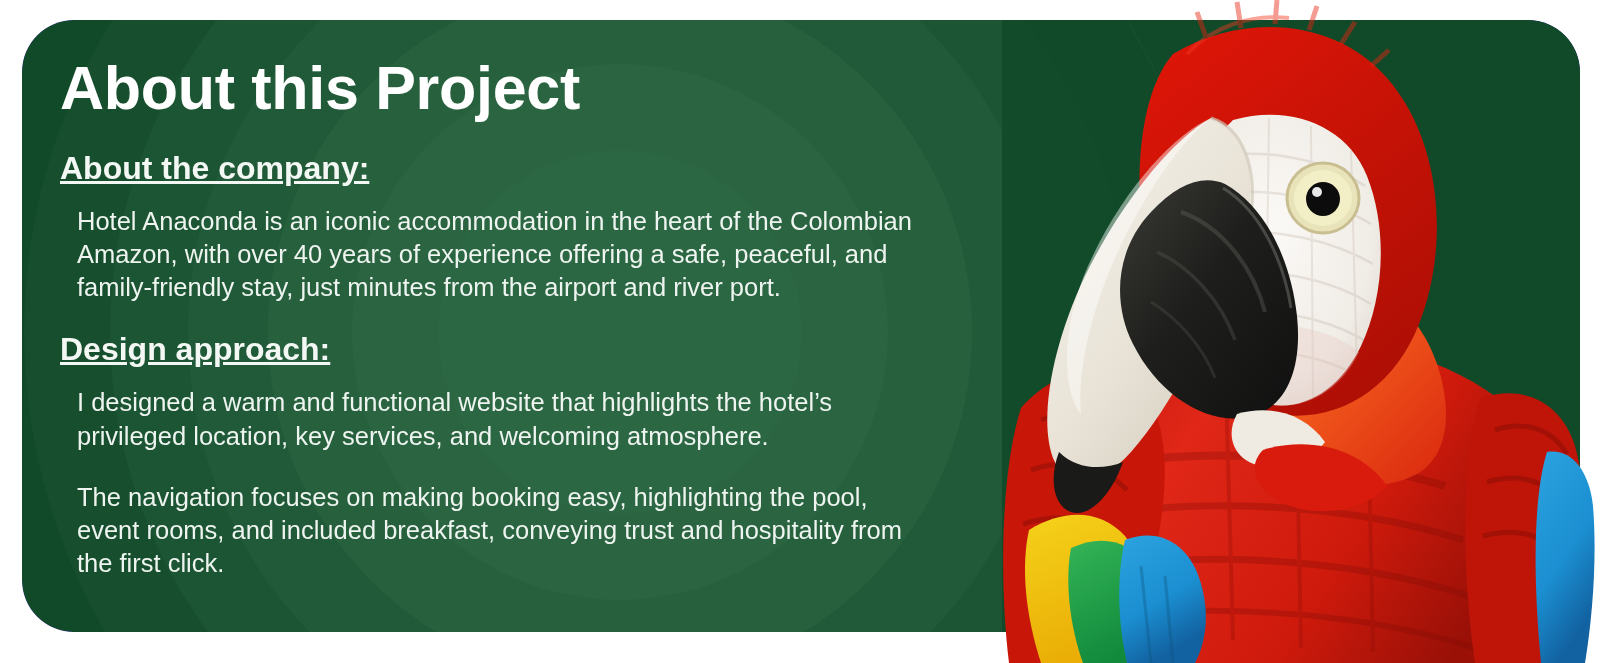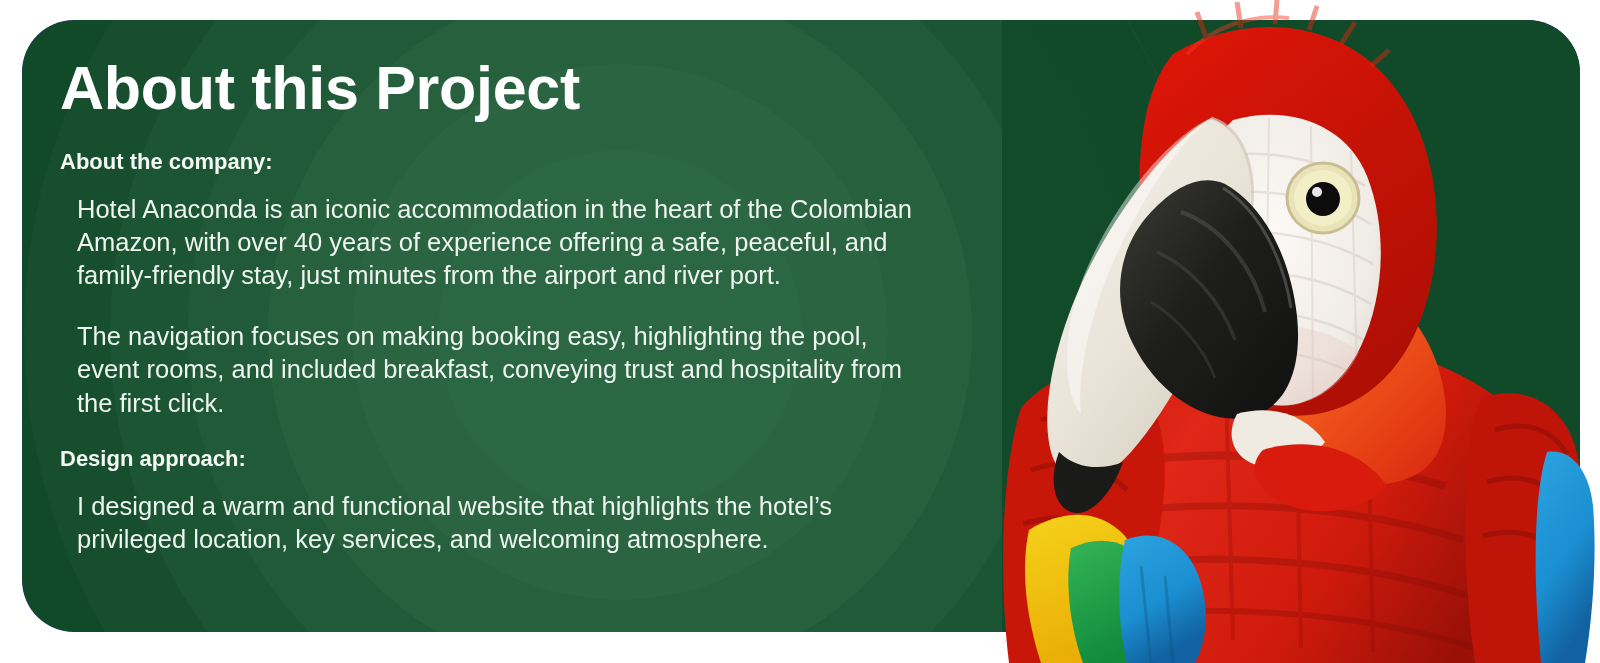--- a/index.html
+++ b/index.html
@@ -35,25 +35,26 @@
     font-size:61px;
     font-weight:700;
     letter-spacing:-0.3px;
     line-height:1.0;
     margin:0 0 30px 0;
     color:#ffffff;
   }
   .sec{margin:0 0 26px 0;}
   .sec:last-child{margin-bottom:0;}
   .sec-head{
-    font-size:22px;
+    font-size:32px;
     font-weight:700;
     line-height:1.22;
     margin:0 0 1px 0;
     color:#f4f8f5;
+    text-decoration:underline;
   }
   .sec-body{
     font-size:25.5px;
     font-weight:400;
     line-height:1.30;
     margin:17px;
     color:#eef4ef;
   }
   .gap-top{margin-top:28px;}
 
@@ -96,27 +97,27 @@
     </div>
 
     <div class="content">
       <h1 class="page-title">About this Project</h1>
 
       <div class="sec">
         <p class="sec-head">About the company:</p>
         <p class="sec-body">Hotel Anaconda is an iconic accommodation in the heart of the Colombian Amazon, with over 40 years of experience offering a safe, peaceful, and family-friendly stay, just minutes from the airport and river port.</p>
       </div>
 
-      <div class="sec gap-top">
-        <p class="sec-body">The navigation focuses on making booking easy, highlighting the pool, event rooms, and included breakfast, conveying trust and hospitality from the first click.</p>
-      </div>
-
       <div class="sec">
         <p class="sec-head">Design approach:</p>
         <p class="sec-body">I designed a warm and functional website that highlights the hotel’s privileged location, key services, and welcoming atmosphere.</p>
+      </div>
+
+      <div class="sec gap-top">
+        <p class="sec-body">The navigation focuses on making booking easy, highlighting the pool, event rooms, and included breakfast, conveying trust and hospitality from the first click.</p>
       </div>
     </div>
   </div>
 
   <div class="parrot">
     <svg viewBox="0 0 625 663" preserveAspectRatio="none" aria-hidden="true">
       <defs>
         <linearGradient id="bodyRed" x1="0" y1="0" x2="1" y2="0.4">
           <stop offset="0" stop-color="#C41409"></stop>
           <stop offset="0.35" stop-color="#E02718"></stop>

